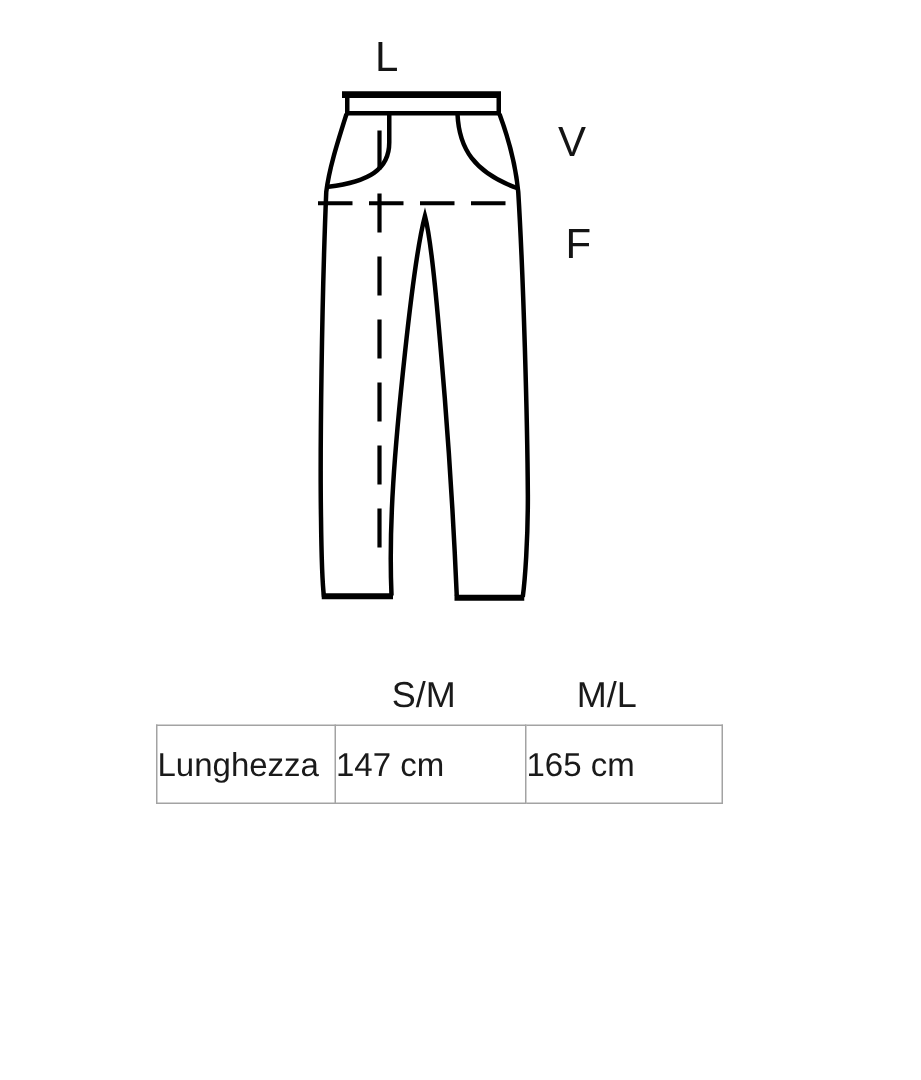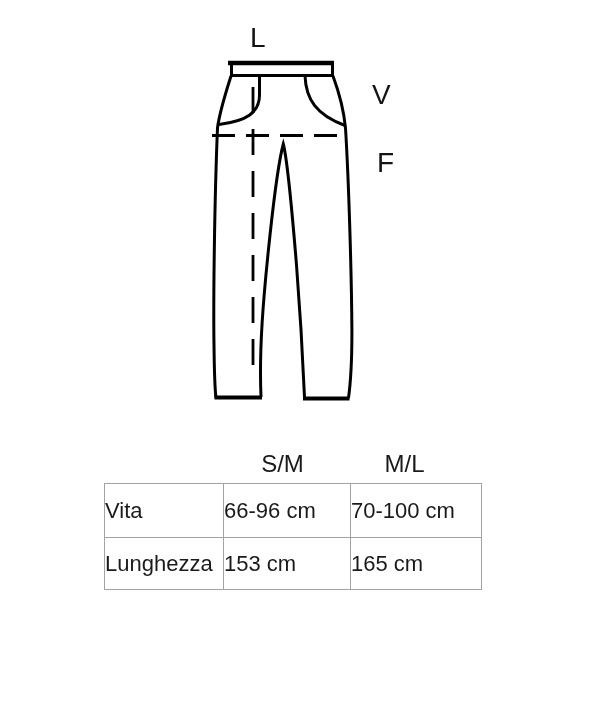--- a/index.html
+++ b/index.html
@@ -126,25 +126,20 @@
   </div>
 
   <table class="size-table">
     <colgroup>
       <col class="c-label">
         <col class="c-sm">
         <col class="c-ml">
     </colgroup>
     <tbody>
       <tr>
-        <td class="cell-label">Vita</td>
-        <td class="cell-value">66-96 cm</td>
-        <td class="cell-value">70-100 cm</td>
-      </tr>
-      <tr>
         <td class="cell-label">Lunghezza</td>
-        <td class="cell-value">153 cm</td>
+        <td class="cell-value">147 cm</td>
         <td class="cell-value">165 cm</td>
       </tr>
     </tbody>
   </table>
 
 </div>
 
 </body></html>

